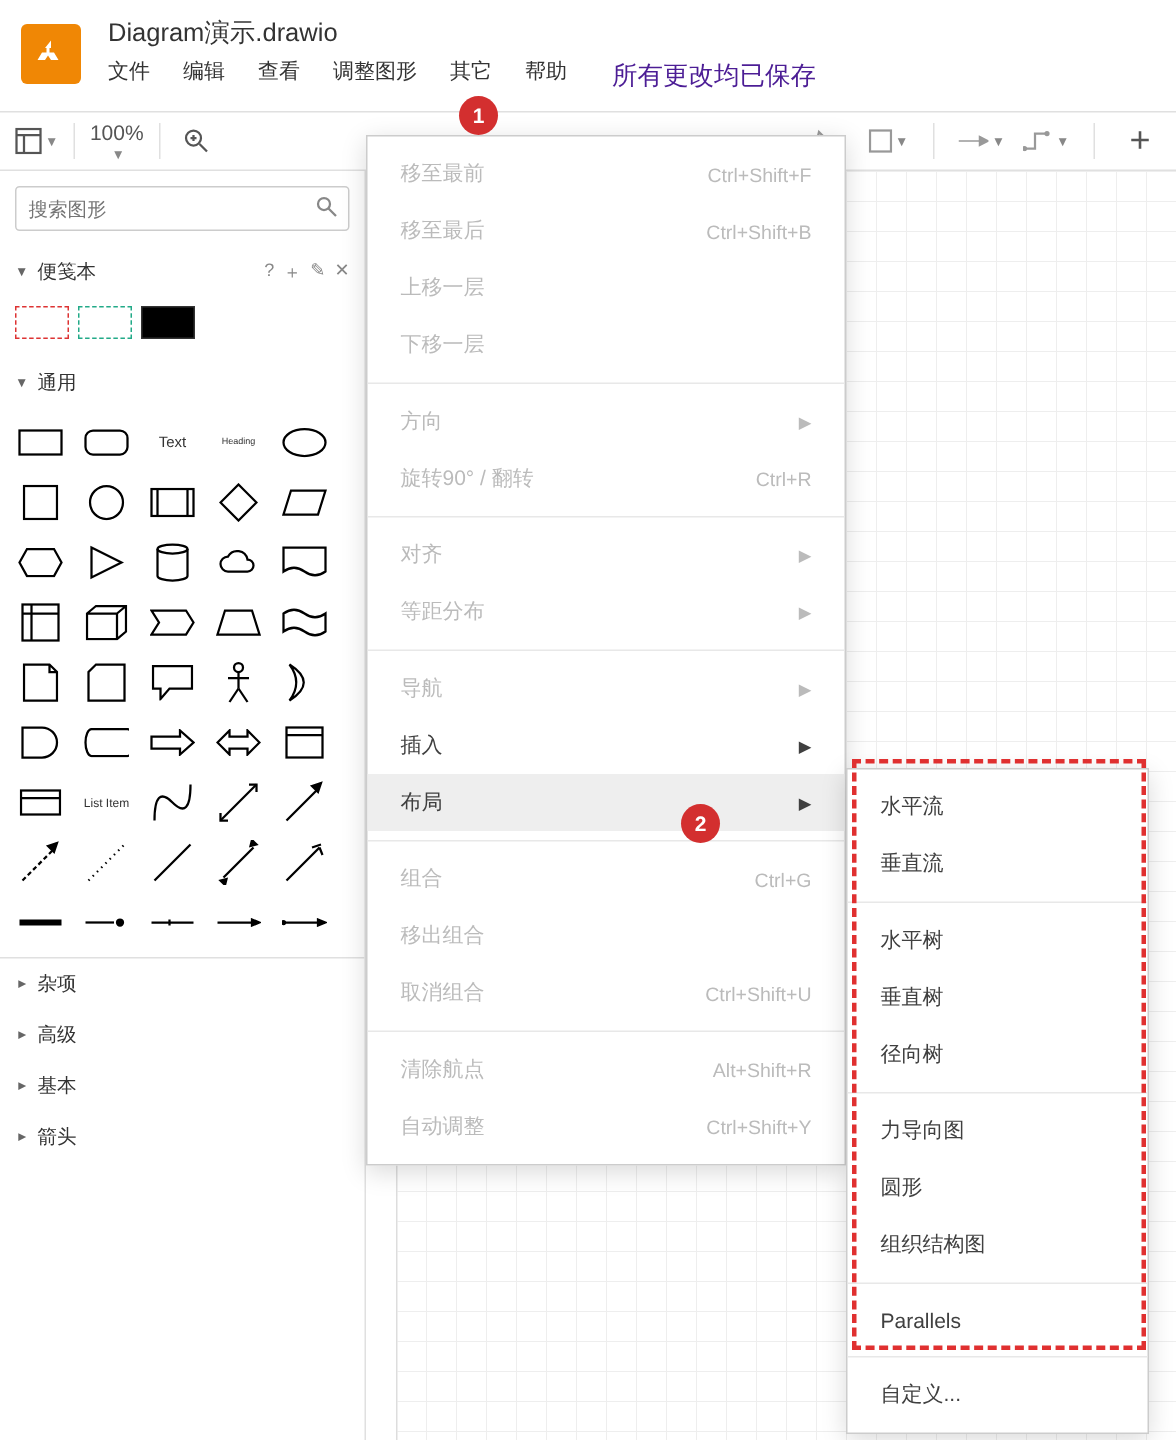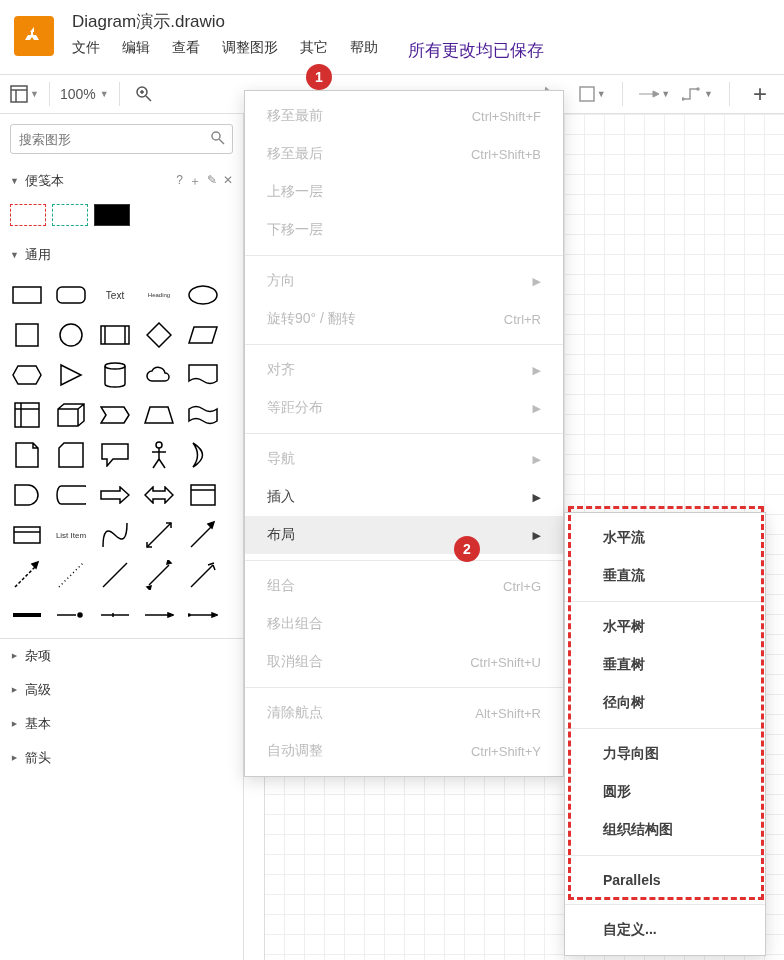--- a/index.html
+++ b/index.html
@@ -8,21 +8,21 @@
 .logo { width: 40px; height: 40px; background: #f08705; border-radius: 4px; display: flex; align-items: center; justify-content: center; margin-right: 18px; }
 .logo svg { fill: #fff; }
 .header-right { display: flex; flex-direction: column; }
 .title { font-size: 17px; font-weight: 400; margin-bottom: 6px; }
 .menubar { display: flex; gap: 22px; font-size: 14px; align-items: flex-start; font-family: Liberation Serif, serif; }
 .menu-item { cursor: pointer; }
 .save-status { color: #4c1d95; font-size: 17px; margin-left: 8px; }
 .toolbar { display: flex; align-items: center; height: 40px; border-top: 1px solid #e0e0e0; border-bottom: 1px solid #e0e0e0; margin-top: 12px; padding: 0 10px; gap: 6px; color: #555; }
 .tb-sep { width: 1px; height: 24px; background: #e0e0e0; margin: 0 4px; }
 .tb-btn { display: flex; align-items: center; justify-content: center; min-width: 28px; height: 28px; cursor: pointer; }
-.zoom { display: flex; align-items: center; gap: 2px; font-size: 14px; }
+.zoom { display: flex; align-items: center; gap: 2px; font-size: 14px; flex-direction: column; }
 .caret { font-size: 9px; color: #888; margin-left: 2px; }
 .toolbar-right { margin-left: auto; display: flex; align-items: center; gap: 12px; }
 .plus-btn { font-size: 24px; font-weight: 300; }
 .main { display: flex; height: calc(100% - 110px); }
 .sidebar { width: 244px; border-right: 1px solid #e0e0e0; overflow: hidden; display: flex; flex-direction: column; }
 .search-wrap { padding: 10px; }
 .search-box { width: 100%; height: 30px; border: 1px solid #ccc; border-radius: 3px; padding: 0 28px 0 8px; font-size: 13px; position: relative; }
 .search-wrap { position: relative; }
 .search-icon { position: absolute; right: 18px; top: 17px; color: #888; }
 .section-header { display: flex; align-items: center; padding: 8px 10px; font-size: 13px; cursor: pointer; }
@@ -39,21 +39,21 @@
 .canvas-area { flex: 1; position: relative; background-image: linear-gradient(#eee 1px, transparent 1px), linear-gradient(90deg, #eee 1px, transparent 1px); background-size: 20px 20px; }
 .canvas-area::before { content: ""; position: absolute; left: 0; top: 0; bottom: 0; width: 20px; background: #fff; border-right: 1px solid #ddd; }
 .dropdown-menu { position: absolute; left: 244px; top: 90px; width: 320px; background: #fff; border: 1px solid #ccc; box-shadow: 0 4px 16px rgba(0,0,0,0.15); padding: 6px 0; z-index: 100; }
 .menu-row { display: flex; align-items: center; justify-content: space-between; padding: 10px 22px; font-size: 14px; color: #404040; cursor: pointer; }
 .menu-row.disabled { color: #bbb; cursor: default; }
 .menu-row.highlighted { background: #eee; }
 .menu-row .shortcut { font-size: 13px; }
 .menu-row .sub-arrow { font-size: 11px; color: inherit; }
 .menu-divider { height: 1px; background: #e8e8e8; margin: 6px 0; }
 .submenu { position: absolute; left: 564px; top: 512px; width: 202px; background: #fff; border: 1px solid #ccc; box-shadow: 0 4px 16px rgba(0,0,0,0.15); padding: 6px 0; z-index: 101; }
-.submenu .menu-row { padding: 10px 38px; font-weight: bold; }
+.submenu .menu-row { padding: 10px 22px; }
 .red-dash { position: absolute; border: 3px dashed #e03030; z-index: 200; pointer-events: none; }
 .marker { position: absolute; width: 26px; height: 26px; border-radius: 50%; background: #d32f2f; color: #fff; display: flex; align-items: center; justify-content: center; font-weight: bold; font-size: 14px; z-index: 300; }
 .watermark { position: absolute; right: 20px; bottom: 30px; font-size: 28px; font-weight: bold; z-index: 50; display: flex; align-items: center; gap: 4px; }
 .watermark .p { color: #169f5c; }
 .watermark .k { color: #f5a623; }
 .wm-icon { width: 32px; height: 32px; background: radial-gradient(circle at 40% 35%, #ffd99a 30%, #f5a623 70%); border-radius: 50%; }
 </style>
 </head>
 <body>
 

